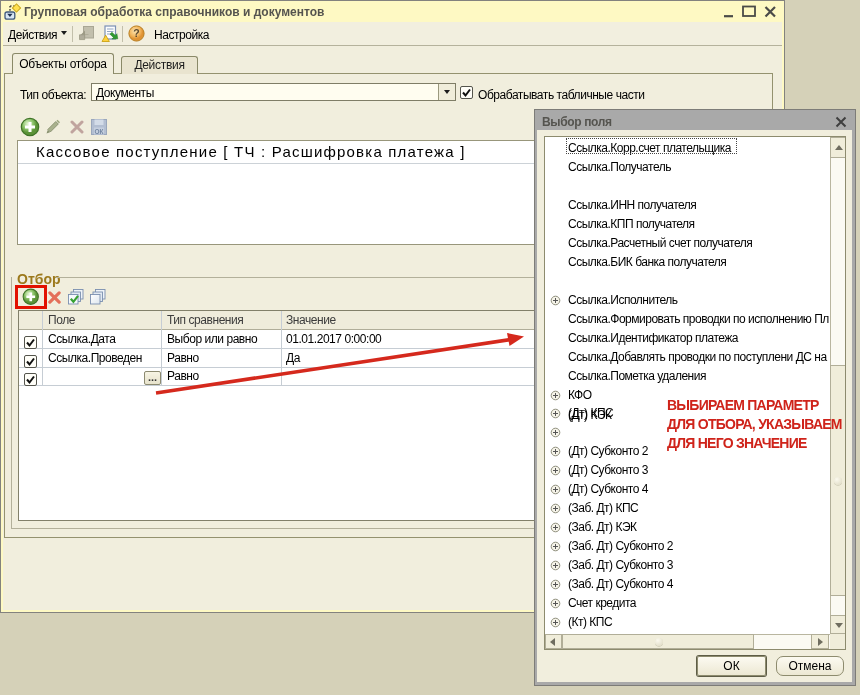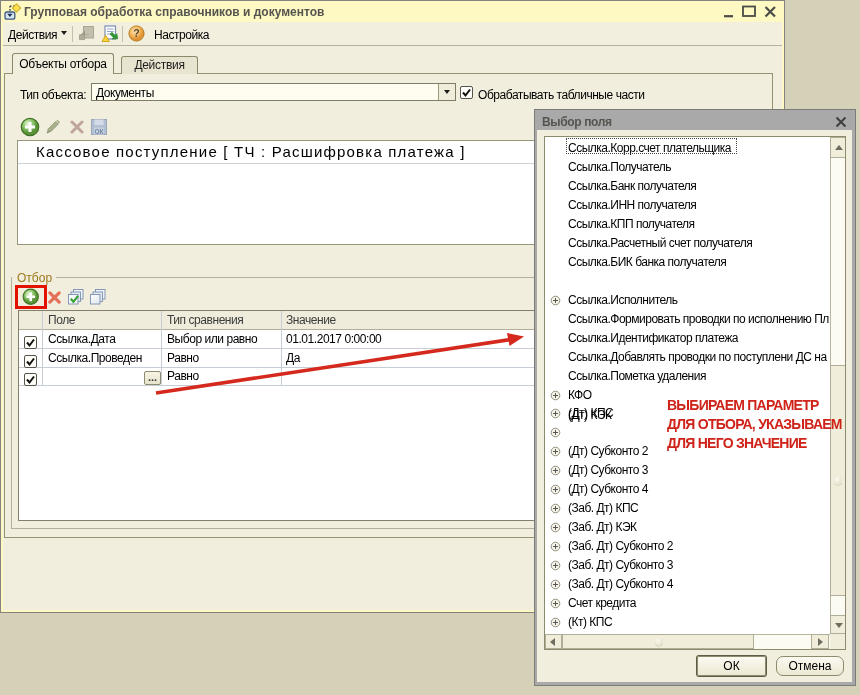--- a/index.html
+++ b/index.html
@@ -19,21 +19,21 @@
 
 #combo{position:absolute;left:91px;top:83px;width:365px;height:18px;background:#fffdf0;border:1px solid #7f7d66}
 #combobtn{position:absolute;right:0;top:0;width:17px;height:16px;background:#f0edda;border-left:1px solid #9b997e}
 .dna{width:0;height:0;border-left:3.5px solid transparent;border-right:3.5px solid transparent;border-top:4px solid #1c1c1c;position:absolute}
 
 .cb{position:absolute;width:13px;height:13px;background:#fffef8;border:1px solid #54544c;border-radius:2px}
 
 #list1{position:absolute;left:17px;top:140px;width:748px;height:105px;background:#fff;border:1px solid #98967b}
 
 .fsl{position:absolute;background:#b3b09a}
-#otbor{position:absolute;left:17px;top:271px;font-weight:normal;color:#9c791c;font-size:12px}
+#otbor{position:absolute;left:17px;top:271px;font-weight:bold;color:#9c791c;font-size:14px}
 
 #tbl{position:absolute;left:18px;top:310px;width:747px;height:211px;background:#fff;border:1px solid #82806a}
 #thead{position:absolute;left:0;top:0;width:100%;height:19px;background:#efecdb;border-bottom:1px solid #b0ad99}
 .cl{position:absolute;top:0;width:1px;height:75px;background:#c6cdd4}
 .rl{position:absolute;left:0;width:100%;height:1px;background:#c6cdd4}
 .hbt{position:absolute;color:#3c3c3c;top:2px;letter-spacing:-0.45px}
 #dots{position:absolute;left:125px;top:59.5px;width:17px;height:14.5px;background:linear-gradient(#f7f4e4,#e7e3cc);border:1px solid #8c8a70;border-radius:2px;text-align:center;line-height:11px;font-weight:bold;color:#333;font-size:11px}
 
 .red{z-index:60}
 #redrect{position:absolute;left:15px;top:284.5px;width:31.5px;height:24px;border:3px solid #e21100;z-index:60}
@@ -233,21 +233,20 @@
 <div id="dlg">
   <div id="dtitle">Выбор поля</div>
   <svg class="ico" style="left:301px;top:7px" width="12" height="12" viewBox="0 0 12 12">
       <path d="M1.5 1.5l9 9M10.5 1.5l-9 9" stroke="#3f3f3f" stroke-width="2"></path>
     </svg>
   <div id="dclient"></div>
 </div>
 <div id="lb">
 <div class="li" style="top:2.4px">Ссылка.Корр.счет плательщика</div>
 <div class="li" style="top:21.3px">Ссылка.Получатель</div>
-<div class="li" style="top:40.3px">Ссылка.Банк получателя</div>
 <div class="li" style="top:59.2px">Ссылка.ИНН получателя</div>
 <div class="li" style="top:78.1px">Ссылка.КПП получателя</div>
 <div class="li" style="top:97.1px">Ссылка.Расчетный счет получателя</div>
 <div class="li" style="top:116.0px">Ссылка.БИК банка получателя</div>
 <div class="li" style="top:153.8px">Ссылка.Исполнитель</div>
     <svg class="pl" style="top:157.8px" width="11" height="11">
       <circle cx="5.5" cy="5.5" r="4.3" fill="#f6f4e9" stroke="#8f8f7d"></circle>
       <path d="M3 5.5h5M5.5 3v5" stroke="#555" stroke-width="1"></path>
     </svg>
 <div class="li" style="top:172.8px">Ссылка.Формировать проводки по исполнению Пл</div>

